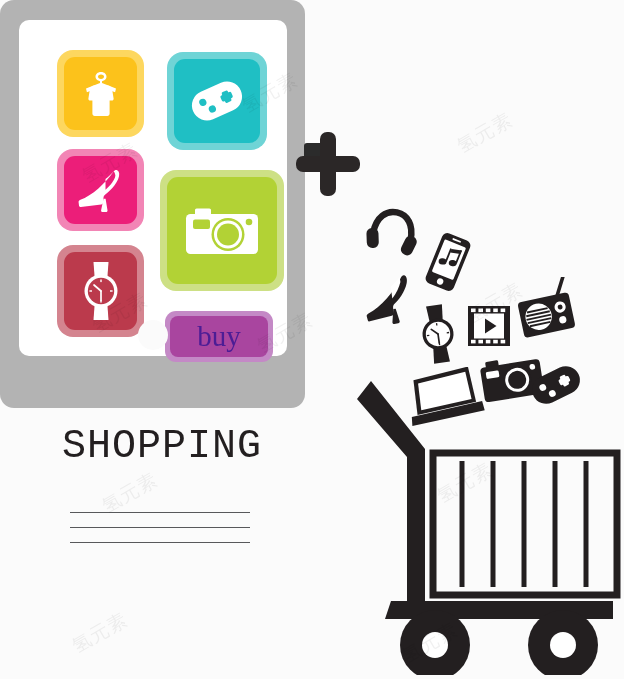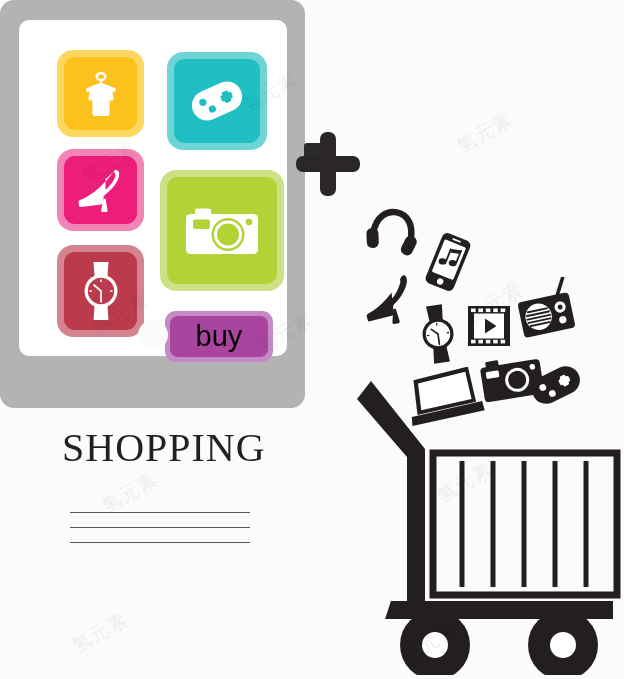--- a/index.html
+++ b/index.html
@@ -82,23 +82,23 @@
   .tile-game   { left: 148px; top: 32px;  width: 100px; height: 98px; }
   .tile-shoe   { left: 38px;  top: 129px; width: 87px;  height: 82px; }
   .tile-camera { left: 141px; top: 150px; width: 124px; height: 121px; }
   .tile-watch  { left: 38px;  top: 225px; width: 87px;  height: 92px; }
   .tile-buy    { left: 146px; top: 291px; width: 108px; height: 51px; border-radius: 11px; }
   .tile-buy .tile-inner { left: 5px; top: 5px; right: 5px; bottom: 5px; border-radius: 8px; }
 
   .buy-label {
     position: relative;
     z-index: 2;
-    color: #000000;
+    color: #4c1d95;
     font-size: 29px;
-    font-family: Liberation Sans, sans-serif;
+    font-family: Liberation Serif, serif;
     letter-spacing: 0px;
     line-height: 1;
   }
 
   
   .plus {
     position: absolute;
     left: 292px;
     top: 128px;
     width: 72px;
@@ -106,21 +106,21 @@
   }
 
   
   .shopping-title {
     position: absolute;
     left: 62px;
     top: 424px;
     font-size: 40px;
     letter-spacing: 1px;
     color: #231f20;
-    font-family: Liberation Serif, serif;
+    font-family: Liberation Mono, monospace;
     font-weight: normal;
     margin: 0;
     white-space: nowrap;
   }
   .rule-group {
     position: absolute;
     left: 70px;
     top: 512px;
     width: 180px;
   }

